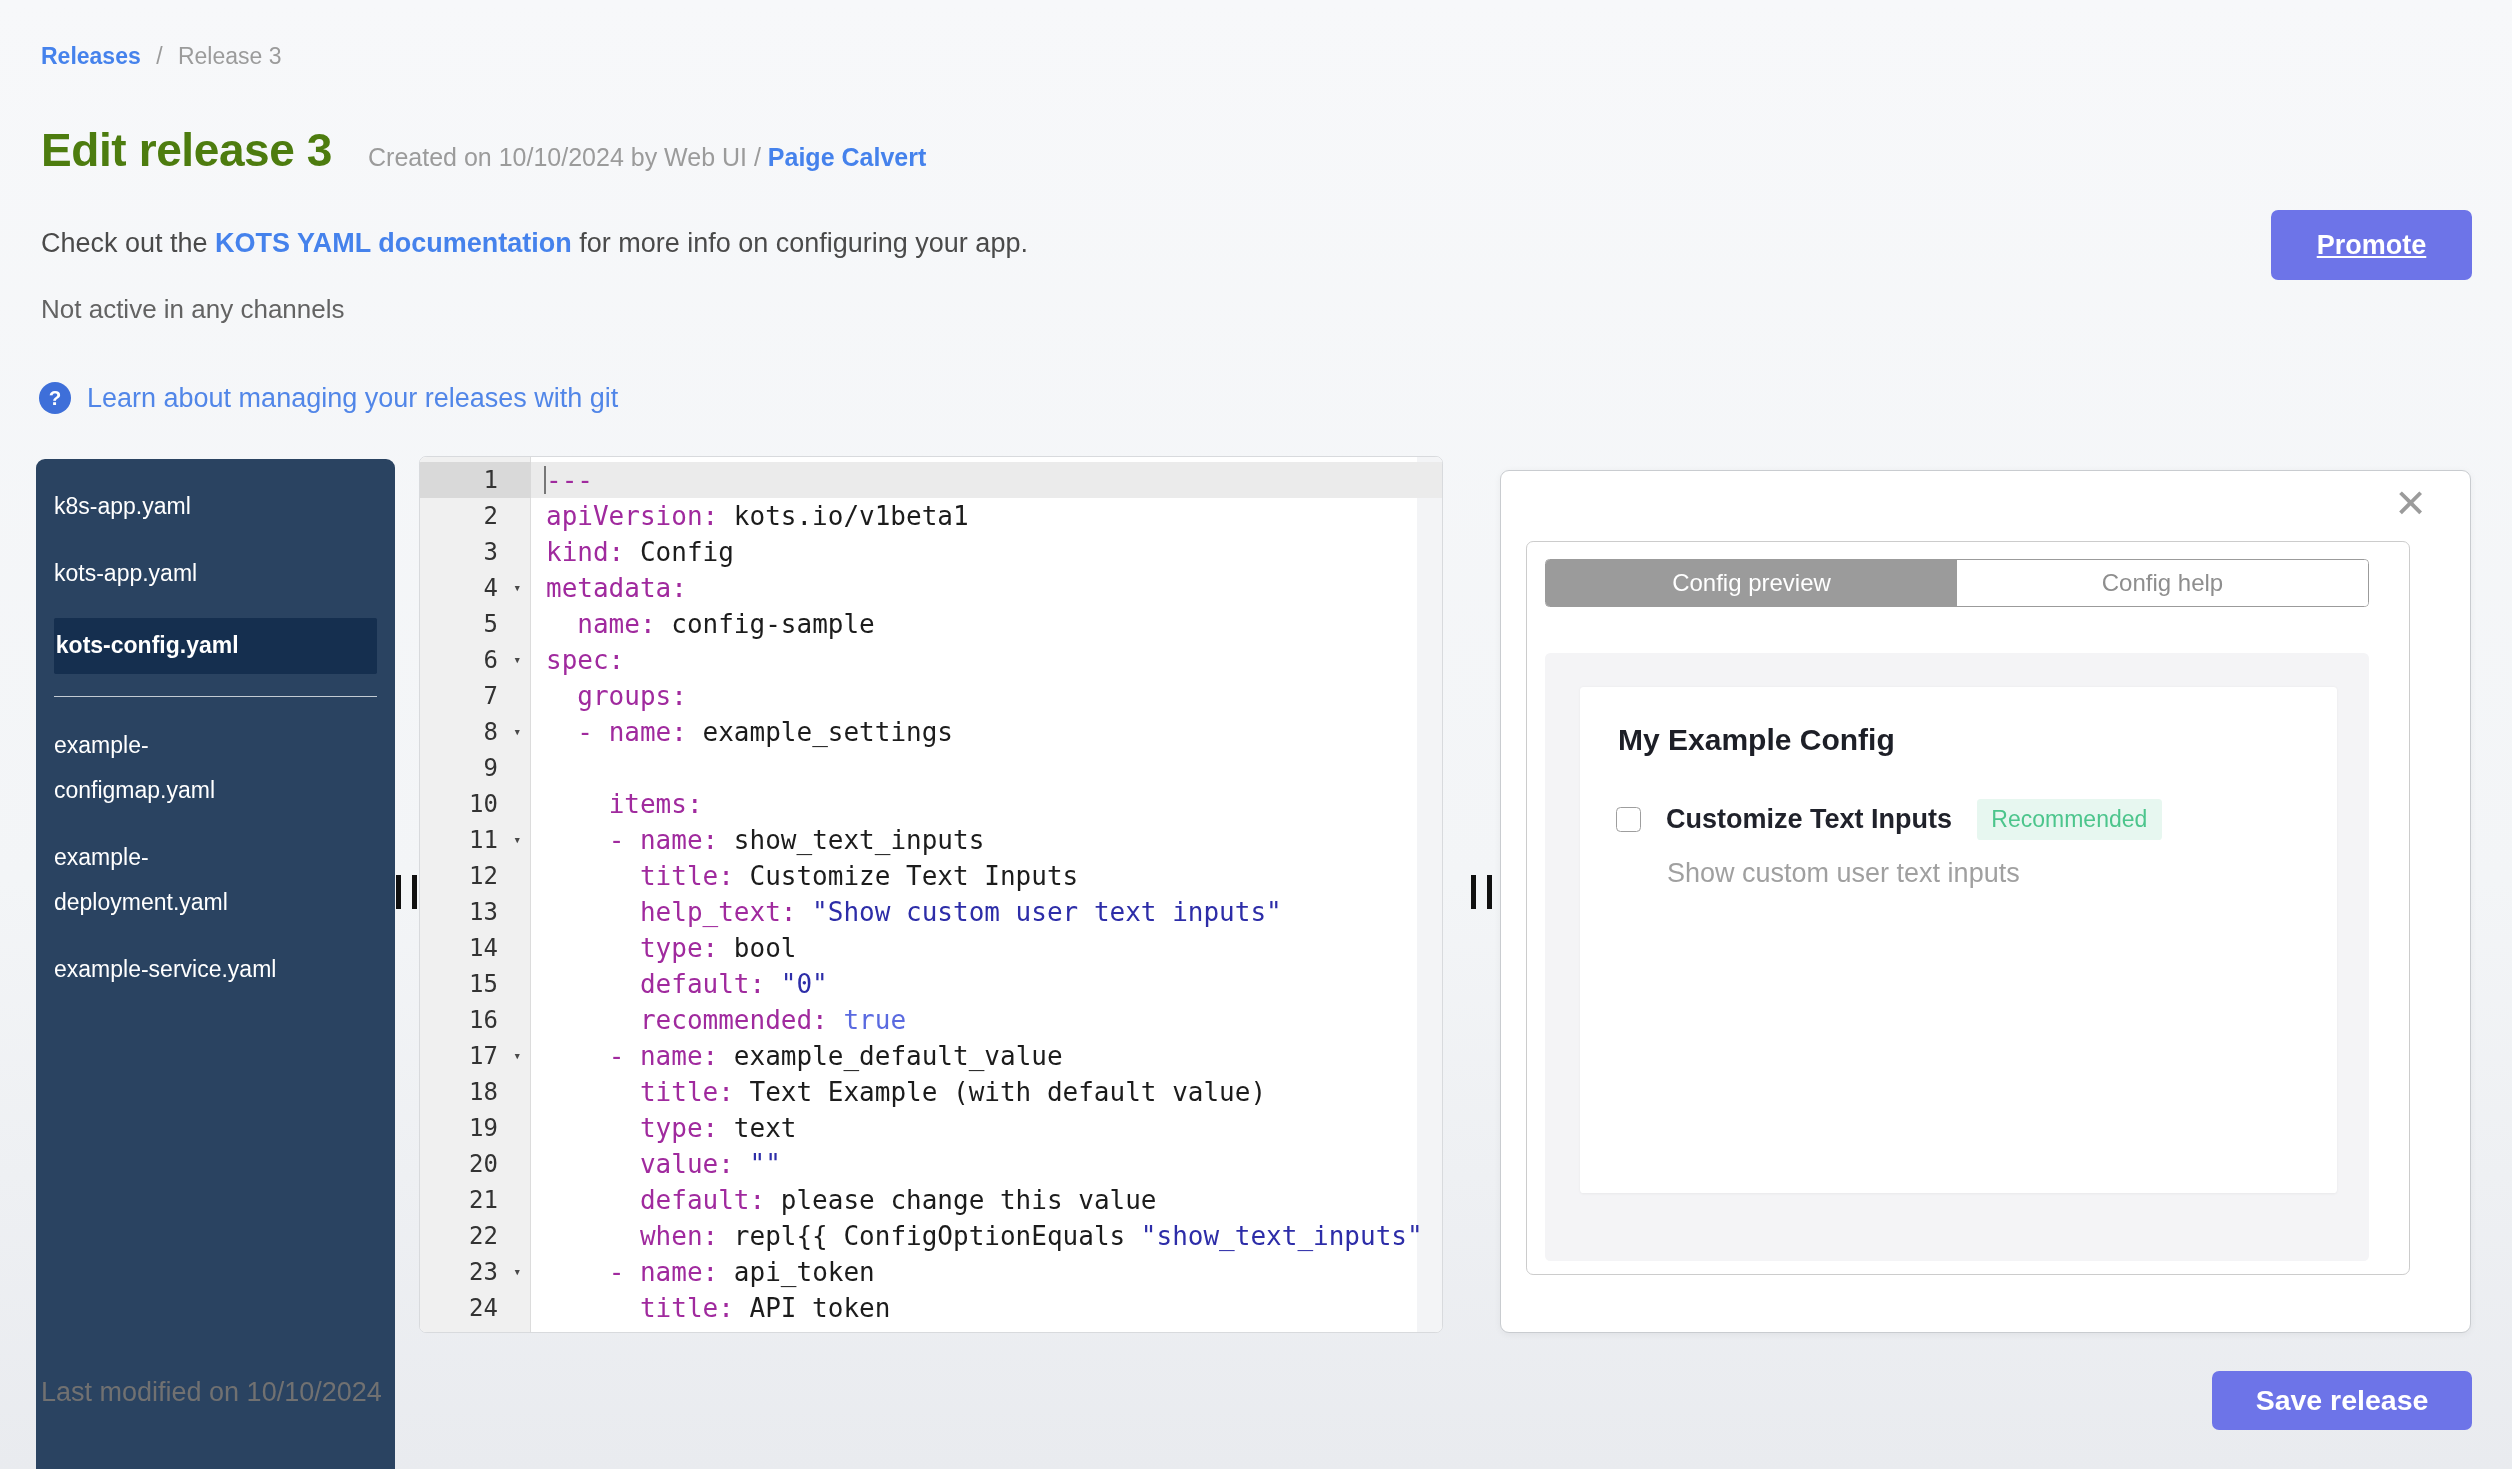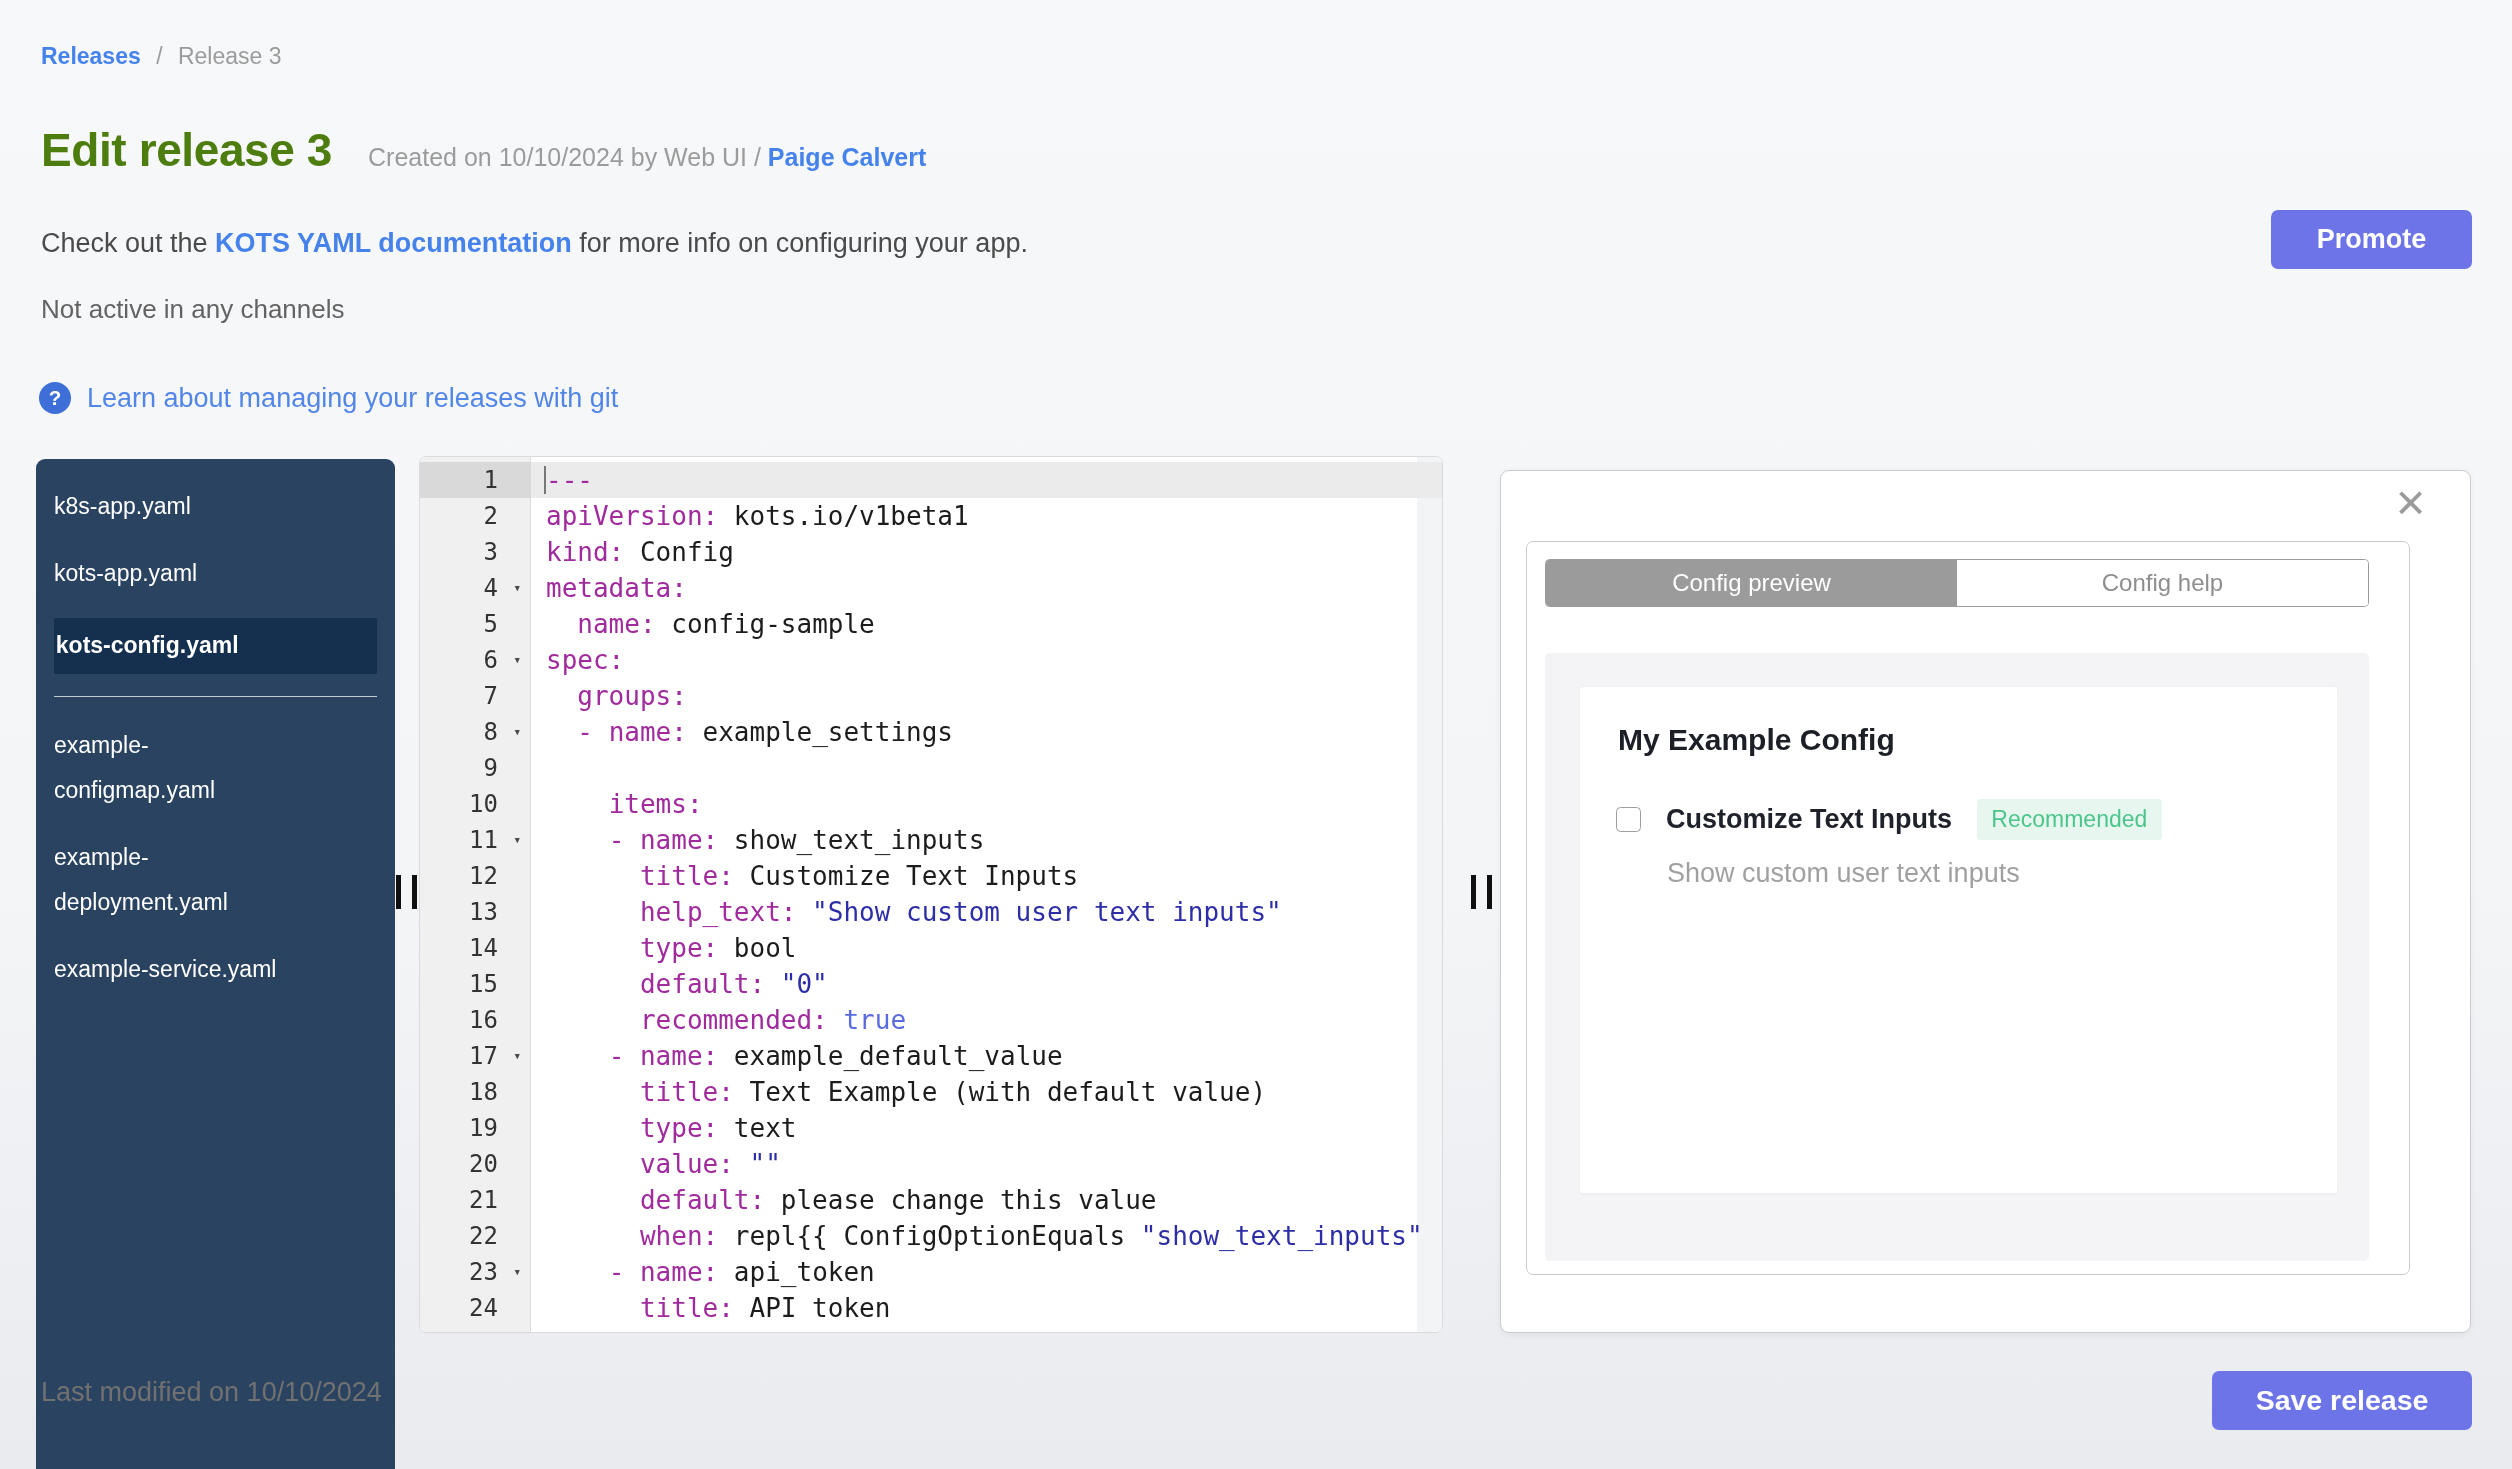--- a/index.html
+++ b/index.html
@@ -27,21 +27,21 @@
 
   .channel-status { position:absolute; left:41px; top:294px; font-size:26px; color:#636363; }
 
   .git-row { position:absolute; left:39px; top:382px; display:flex; align-items:center; gap:16px; cursor:pointer; }
   .q-icon { width:32px; height:32px; border-radius:50%; background:#3e6fd9; color:#fff;
             display:flex; align-items:center; justify-content:center; font-size:20.5px; font-weight:700; }
   .git-row a { font-size:27px; color:#5186e8; font-weight:500; text-decoration:none; }
 
   .btn { border:none; border-radius:7.1px; background:var(--button_purple); color:#fff;
          font-family:"Liberation Sans", sans-serif; font-weight:700; cursor:pointer; }
-  #promoteBtn { position:absolute; left:2271px; top:210px; width:201px; height:59px; font-size:27px; }
+  #promoteBtn { position:absolute; left:2271px; top:210px; width:201px; height:70px; font-size:27px;text-decoration:underline; }
   #saveBtn { position:absolute; left:2212px; top:1371px; width:260px; height:59px; font-size:28.5px; }
 
   
   .sidebar { position:absolute; left:36px; top:459px; width:359px; height:1119px;
              background:var(--sidebar_bg); border-radius:9px; padding-top:25px; overflow:hidden; }
   .file-item { margin:0 18px 22px 18px; font-size:23px; line-height:45px; color:#fff; cursor:pointer; }
   .file-item .lbl { display:block; width:250px; overflow-wrap:break-word; }
   .file-item.selected { background:var(--sidebar_selected); padding:5.3px 1.8px; font-weight:700; border-radius:1.8px; }
   .side-divider { border-top:1.8px solid rgba(222,227,232,0.85); margin:3.6px 18px 26px 18px; }
   .sidebar-footer { position:absolute; left:0; right:0; bottom:0; padding:0 18px 25px 18px; }

